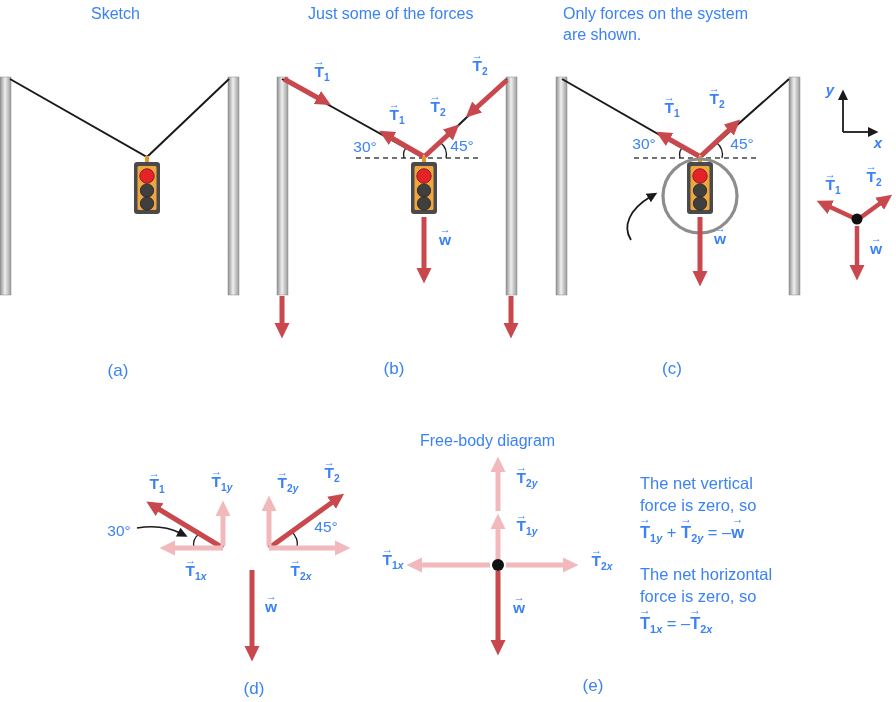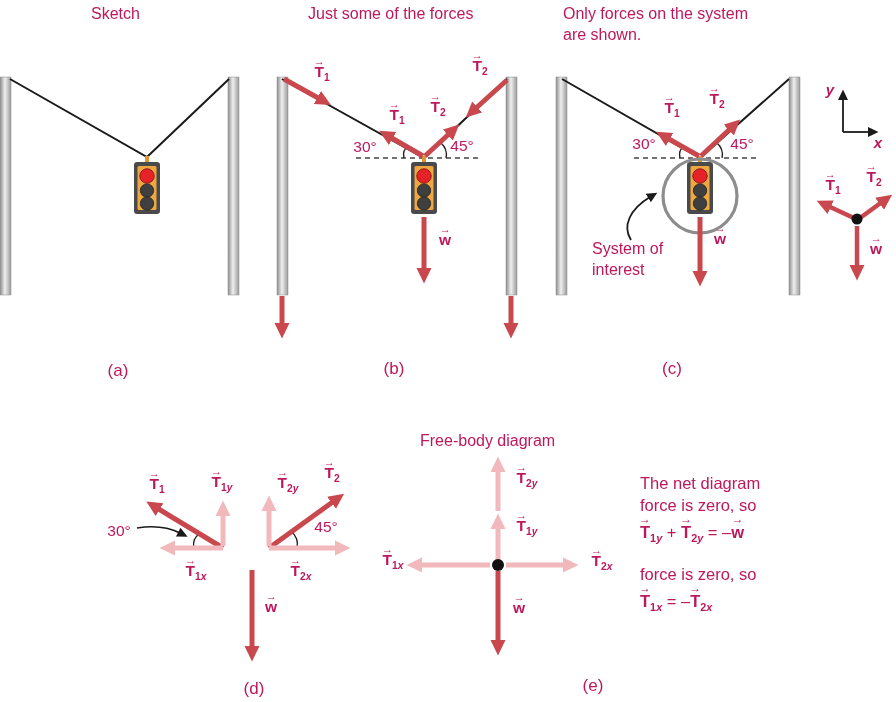--- a/index.html
+++ b/index.html
@@ -1,18 +1,18 @@
 <!DOCTYPE html>
 <html><head>
 <meta charset="utf-8">
 <style>
   html,body{margin:0;padding:0;background:#fff;}
   .stage{
     position:relative;width:896px;height:702px;background:#ffffff;overflow:hidden;
-    font-family:"Liberation Sans",sans-serif;color:#be185d;
+    font-family:"Liberation Sans",sans-serif;color:#3b82f6;
   }
   svg.layer{position:absolute;left:0;top:0;}
   .ttl{position:absolute;font-size:16px;line-height:21px;white-space:nowrap;}
   .cap{position:absolute;transform:translate(-50%,-50%);font-size:17px;white-space:nowrap;}
   .lbl{position:absolute;transform:translate(-50%,-50%);font-size:15.5px;white-space:nowrap;}
   .flbl{font-weight:bold;}
   .axis{font-weight:bold;font-style:italic;font-size:15px;}
   .notes{position:absolute;font-size:16.5px;line-height:22px;white-space:nowrap;}
   .eqline{margin:5px 0 14px 0;}
   .vec{display:inline-block;position:relative;font-weight:bold;font-style:normal;}
@@ -149,24 +149,20 @@
   <div class="lbl flbl" style="left:438px;top:108px"><span class="vec"><span class="vbase">T<span class="varrow">→</span></span><sub>2</sub></span></div>
   <div class="lbl" style="left:365px;top:147px">30°</div>
   <div class="lbl" style="left:462px;top:146px">45°</div>
   <div class="lbl flbl" style="left:445px;top:240px"><span class="vec"><span class="vbase">w<span class="varrow">→</span></span></span></div>
 
   <div class="lbl flbl" style="left:672px;top:109px"><span class="vec"><span class="vbase">T<span class="varrow">→</span></span><sub>1</sub></span></div>
   <div class="lbl flbl" style="left:717px;top:100px"><span class="vec"><span class="vbase">T<span class="varrow">→</span></span><sub>2</sub></span></div>
   <div class="lbl" style="left:644px;top:144px">30°</div>
   <div class="lbl" style="left:742px;top:144px">45°</div>
   <div class="lbl flbl" style="left:720px;top:239px"><span class="vec"><span class="vbase">w<span class="varrow">→</span></span></span></div>
-  <div class="ttl" style="left:592px;top:238px">
-    <div>System of</div>
-    <div>interest</div>
-  </div>
 
   <div class="lbl axis" style="left:830px;top:89px">y</div>
   <div class="lbl axis" style="left:878px;top:142px">x</div>
   <div class="lbl flbl" style="left:833px;top:186px"><span class="vec"><span class="vbase">T<span class="varrow">→</span></span><sub>1</sub></span></div>
   <div class="lbl flbl" style="left:874px;top:178px"><span class="vec"><span class="vbase">T<span class="varrow">→</span></span><sub>2</sub></span></div>
   <div class="lbl flbl" style="left:876px;top:249px"><span class="vec"><span class="vbase">w<span class="varrow">→</span></span></span></div>
 
   <div class="lbl flbl" style="left:157px;top:485px"><span class="vec"><span class="vbase">T<span class="varrow">→</span></span><sub>1</sub></span></div>
   <div class="lbl flbl" style="left:222px;top:483px"><span class="vec"><span class="vbase">T<span class="varrow">→</span></span><sub>1<i>y</i></sub></span></div>
   <div class="lbl flbl" style="left:288px;top:484px"><span class="vec"><span class="vbase">T<span class="varrow">→</span></span><sub>2<i>y</i></sub></span></div>
@@ -177,20 +173,21 @@
   <div class="lbl" style="left:326px;top:527px">45°</div>
   <div class="lbl flbl" style="left:271px;top:607px"><span class="vec"><span class="vbase">w<span class="varrow">→</span></span></span></div>
 
   <div class="lbl flbl" style="left:527px;top:479px"><span class="vec"><span class="vbase">T<span class="varrow">→</span></span><sub>2<i>y</i></sub></span></div>
   <div class="lbl flbl" style="left:527px;top:527px"><span class="vec"><span class="vbase">T<span class="varrow">→</span></span><sub>1<i>y</i></sub></span></div>
   <div class="lbl flbl" style="left:393px;top:561px"><span class="vec"><span class="vbase">T<span class="varrow">→</span></span><sub>1<i>x</i></sub></span></div>
   <div class="lbl flbl" style="left:602px;top:562px"><span class="vec"><span class="vbase">T<span class="varrow">→</span></span><sub>2<i>x</i></sub></span></div>
   <div class="lbl flbl" style="left:519px;top:608px"><span class="vec"><span class="vbase">w<span class="varrow">→</span></span></span></div>
 
   <div class="notes" style="left:640px;top:472px">
-    <div>The net diagram</div>
+    <div>The net vertical</div>
     <div>force is zero, so</div>
     <div class="eqline"><span class="vec"><span class="vbase">T<span class="varrow">→</span></span><sub>1<i>y</i></sub></span><span> + </span><span class="vec"><span class="vbase">T<span class="varrow">→</span></span><sub>2<i>y</i></sub></span><span> = –</span><span class="vec"><span class="vbase">w<span class="varrow">→</span></span></span></div>
+    <div>The net horizontal</div>
     <div>force is zero, so</div>
     <div class="eqline"><span class="vec"><span class="vbase">T<span class="varrow">→</span></span><sub>1<i>x</i></sub></span><span> = –</span><span class="vec"><span class="vbase">T<span class="varrow">→</span></span><sub>2<i>x</i></sub></span></div>
   </div>
 
 </div>
 
 </body></html>

